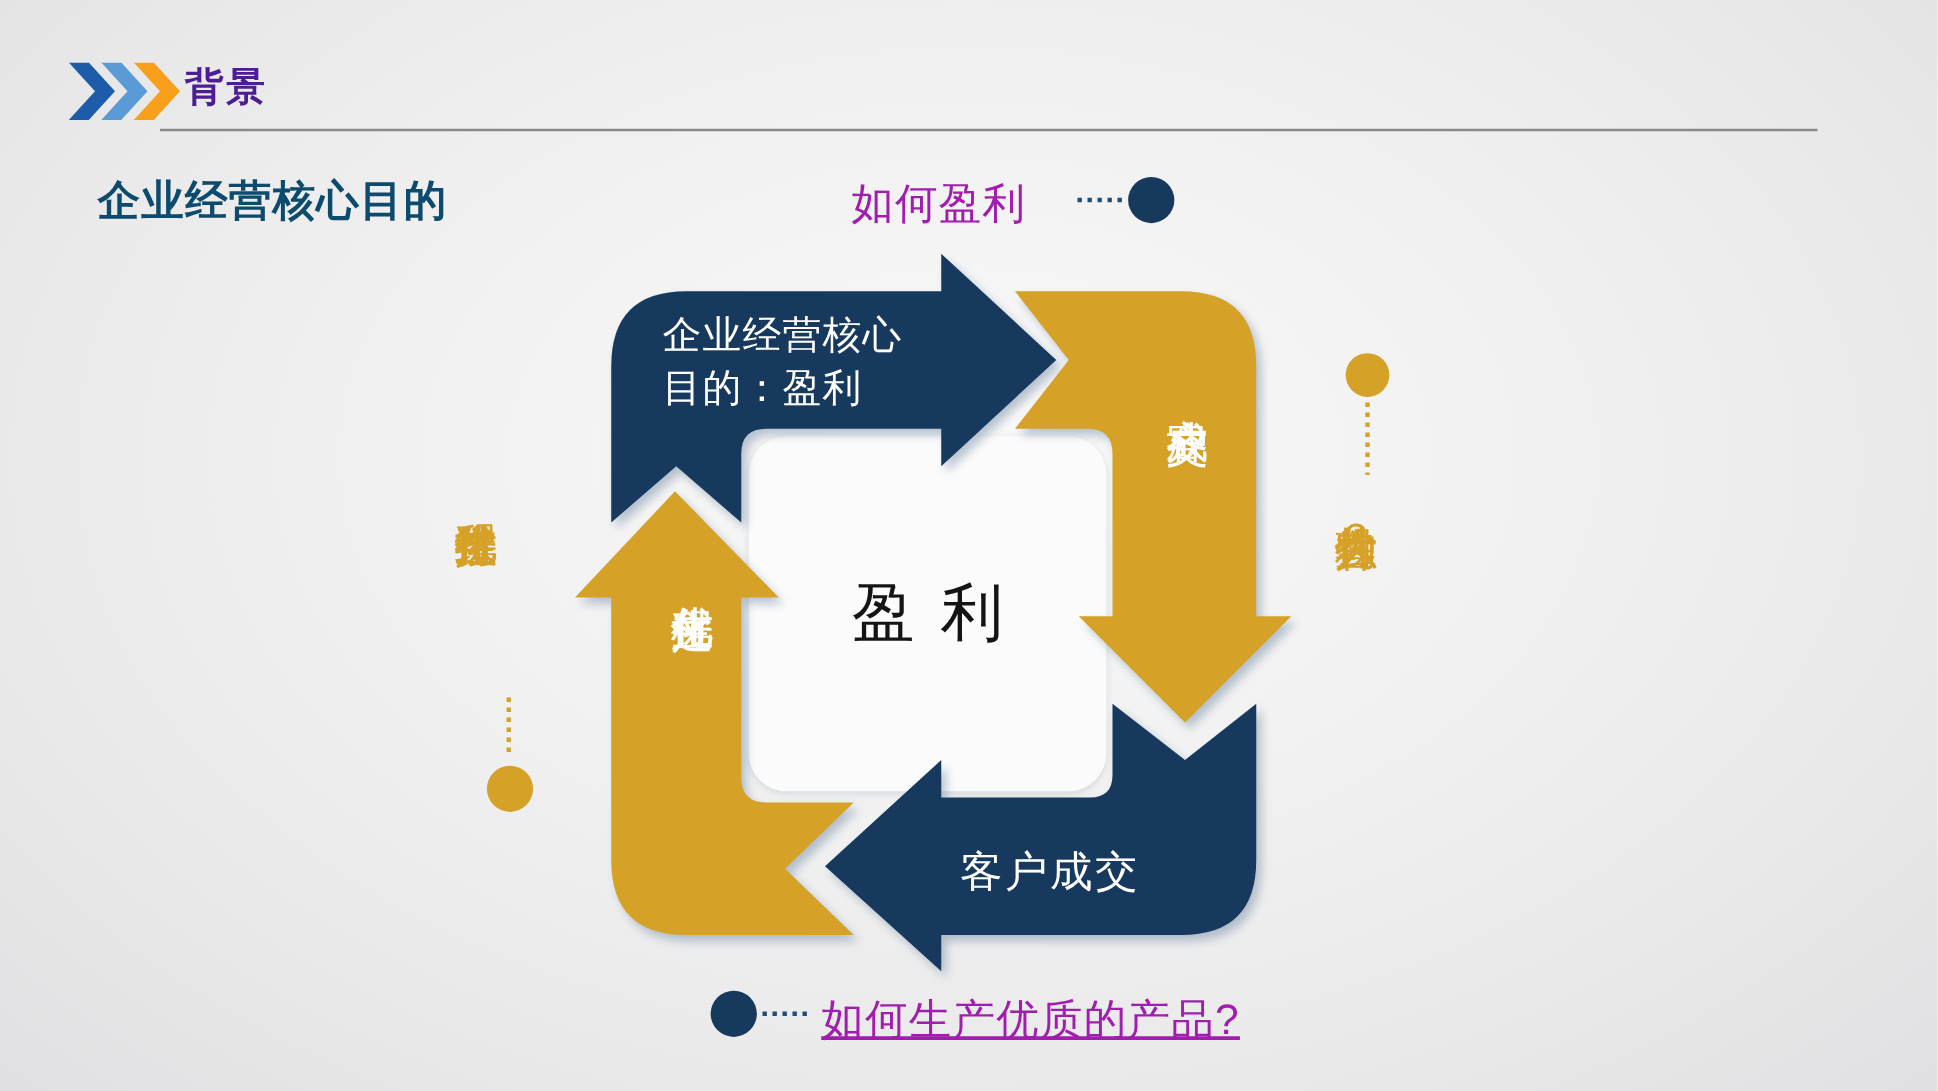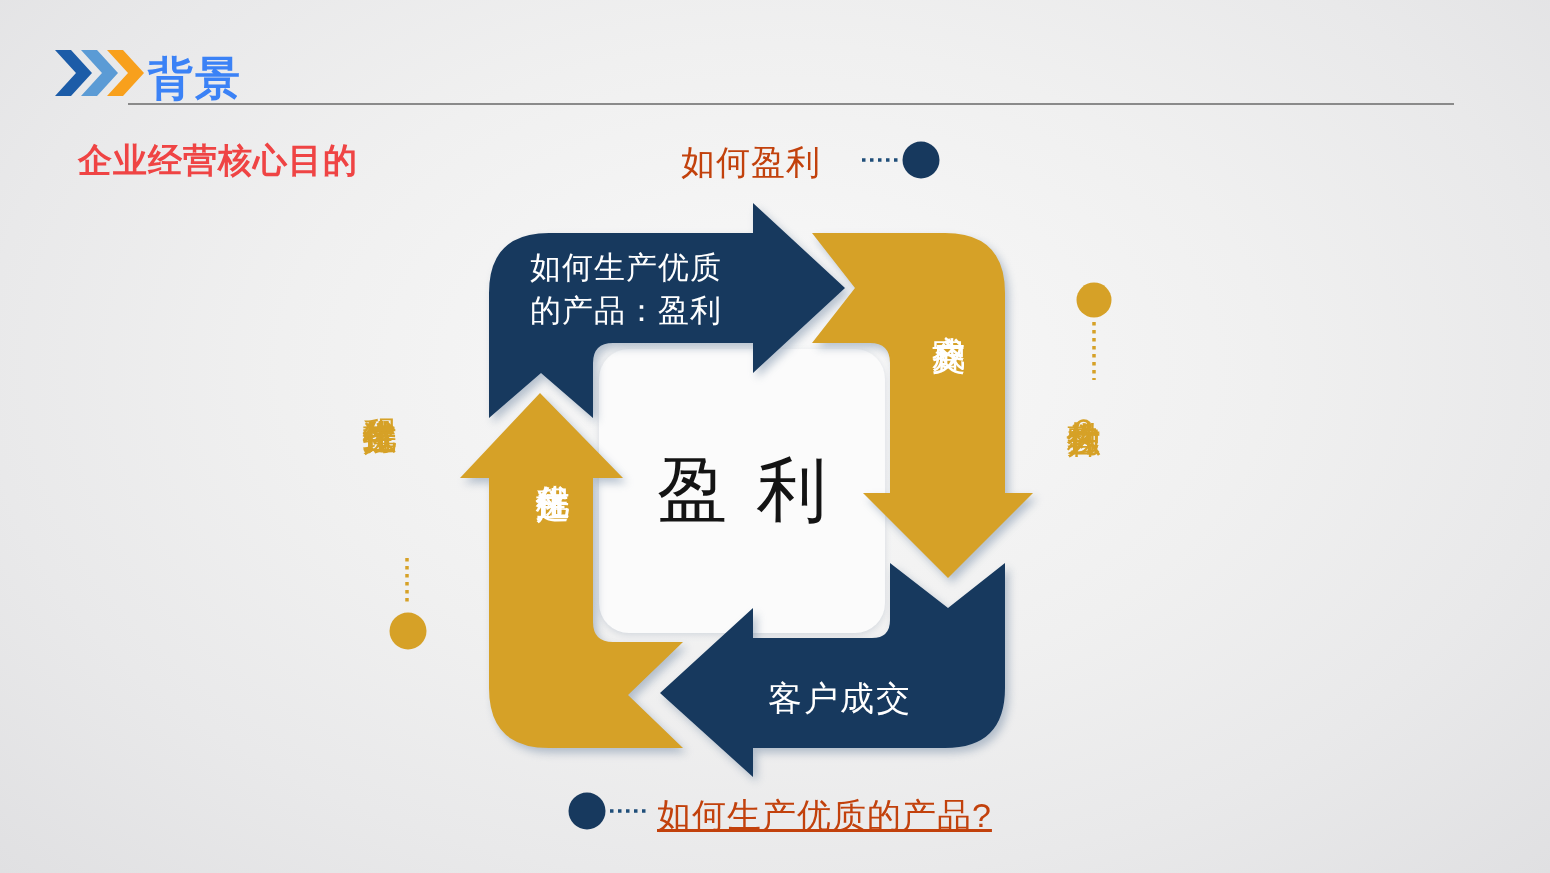--- a/index.html
+++ b/index.html
@@ -9,31 +9,31 @@
     position: relative;
     font-family: "Liberation Sans", "DejaVu Sans", sans-serif;
     background: radial-gradient(ellipse at 50% 42%, #f9f9f9 0%, #f0f0f0 45%, #e9e9ea 72%, #e0e0e2 100%);
   }
   .abs { position: absolute; }
 
   
   .chevrons { left: 55px; top: 50px; }
   .page-title {
     left: 148px; top: 49px;
-    font-size: 45px; font-weight: bold;
-    color: #3b82f6; letter-spacing: 2px;
+    font-size: 31px; font-weight: bold;
+    color: #4c1d95; letter-spacing: 2px;
   }
   .title-rule {
     left: 128px; top: 103px; width: 1326px; height: 2px;
     background: #8a8a8a;
   }
   .subtitle {
     left: 78px; top: 138px;
     font-size: 34px; font-weight: bold;
-    color: #ef4444; letter-spacing: 1px;
+    color: #0c4a6e; letter-spacing: 1px;
   }
 
   
   svg.diagram { left: 0; top: 0; }
   .arrow { filter: drop-shadow(4px 5px 4px rgba(105,128,158,0.45)); }
   .centerbox { filter: drop-shadow(0px 2px 3px rgba(120,140,165,0.25)); }
 
   
   .arrow-label {
     color: #ffffff; font-size: 31px; line-height: 43px;
@@ -43,27 +43,27 @@
     writing-mode: vertical-rl; text-orientation: upright;
   }
   .label-top   { left: 530px; top: 246px; width: 218px; }
   .label-right { left: 928px; top: 308px; height: 160px; font-size: 34px; line-height: 42px; }
   .label-bottom{ left: 768px; top: 677px; font-size: 34px; letter-spacing: 2px; }
   .label-left  { left: 532px; top: 458px; height: 222px; font-size: 34px; line-height: 42px; }
 
   .center-label {
     left: 597px; top: 347px; width: 290px; height: 287px;
     display: flex; align-items: center; justify-content: center;
-    font-size: 70px; color: #141414;
+    font-size: 50px; color: #141414;
     letter-spacing: 0.42em; text-indent: 0.42em;
   }
 
   
   .annotation { font-size: 34px; }
-  .ann-navy { color: #c2410c; }
+  .ann-navy { color: #a21caf; }
   .ann-gold { color: #D6A127; }
   .ann-top    { left: 681px; top: 140px; letter-spacing: 1px; }
   .ann-right  { left: 1062px; top: 395px; height: 152px; line-height: 43px; }
   .ann-bottom { left: 657px; top: 793px; letter-spacing: 1px; text-decoration: underline; }
   .ann-left   { left: 358px; top: 393px; height: 152px; line-height: 43px; }
 </style>
 </head>
 <body>
 
 <svg class="abs chevrons" width="90" height="46" viewBox="0 0 90 46">
@@ -96,21 +96,21 @@
   <line x1="1094" y1="322" x2="1094" y2="380" stroke="#D6A127" stroke-width="3.5" stroke-dasharray="3.5 4.5"></line>
   <line x1="610" y1="811" x2="650" y2="811" stroke="#1F4E79" stroke-width="3.5" stroke-dasharray="3.5 4.5"></line>
   <line x1="407" y1="558" x2="407" y2="606" stroke="#D6A127" stroke-width="3.5" stroke-dasharray="3.5 4.5"></line>
 
   <circle cx="921" cy="160" r="18.5" fill="#17395E"></circle>
   <circle cx="1094" cy="300" r="17.5" fill="#D6A127"></circle>
   <circle cx="587" cy="811" r="18.5" fill="#17395E"></circle>
   <circle cx="408" cy="631" r="18.5" fill="#D6A127"></circle>
 </svg>
 
-<div class="abs arrow-label label-top">如何生产优质的产品：盈利</div>
+<div class="abs arrow-label label-top">企业经营核心目的：盈利</div>
 <div class="abs arrow-label label-right v-text">客户成交</div>
 <div class="abs arrow-label label-bottom">客户成交</div>
 <div class="abs arrow-label label-left v-text">优化生产过程</div>
 
 <div class="abs center-label">盈利</div>
 
 <div class="abs annotation ann-navy ann-top">如何盈利</div>
 <div class="abs annotation ann-gold ann-right v-text">客户为什么付款？</div>
 <div class="abs annotation ann-navy ann-bottom">如何生产优质的产品?</div>
 <div class="abs annotation ann-gold ann-left v-text">持续优化生产过程</div>

